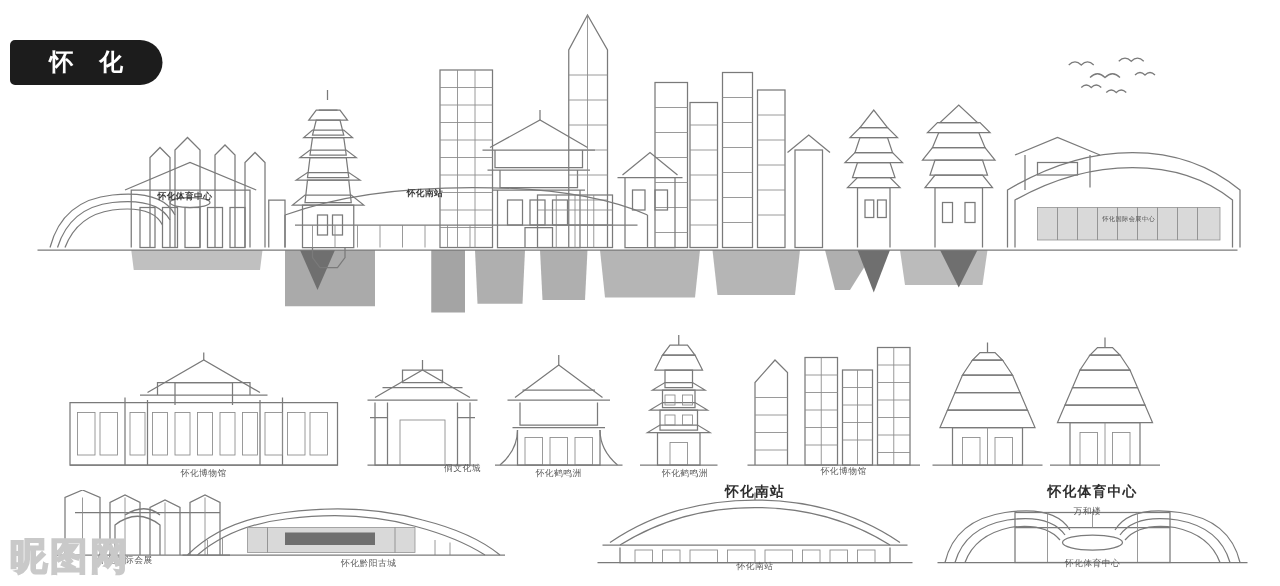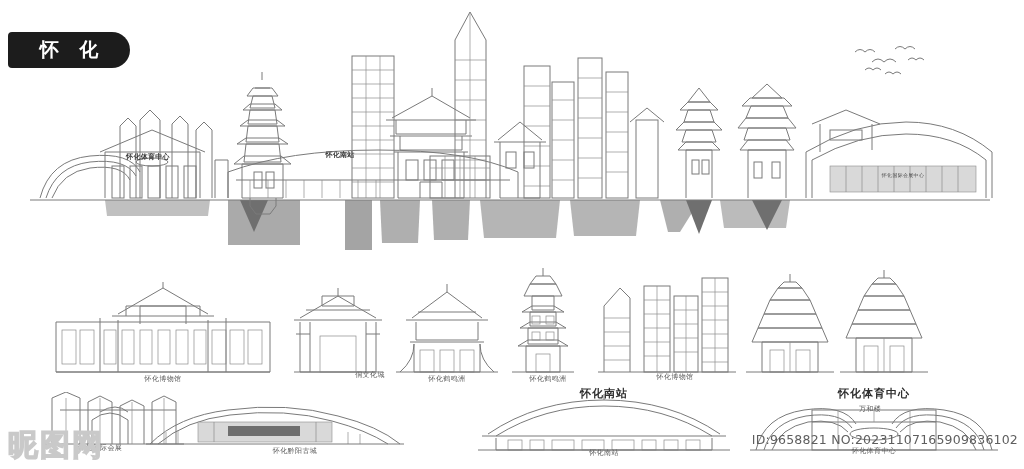--- a/index.html
+++ b/index.html
@@ -478,15 +478,14 @@
   <div class="lbl" style="left:295px;top:446px;">怀化黔阳古城</div>
   <div class="lbl big" style="left:604px;top:386px;">怀化南站</div>
   <div class="lbl" style="left:604px;top:448px;">怀化南站</div>
   <div class="lbl big" style="left:874px;top:386px;">怀化体育中心</div>
   <div class="lbl" style="left:874px;top:446px;">怀化体育中心</div>
 
   <div class="wm">
     <span class="wm-cn">昵图网</span>
   </div>
 
-  <div class="idbar">ID:9658821 NO:20231107165909836102</div>
 
 </div>
 
 </body></html>

